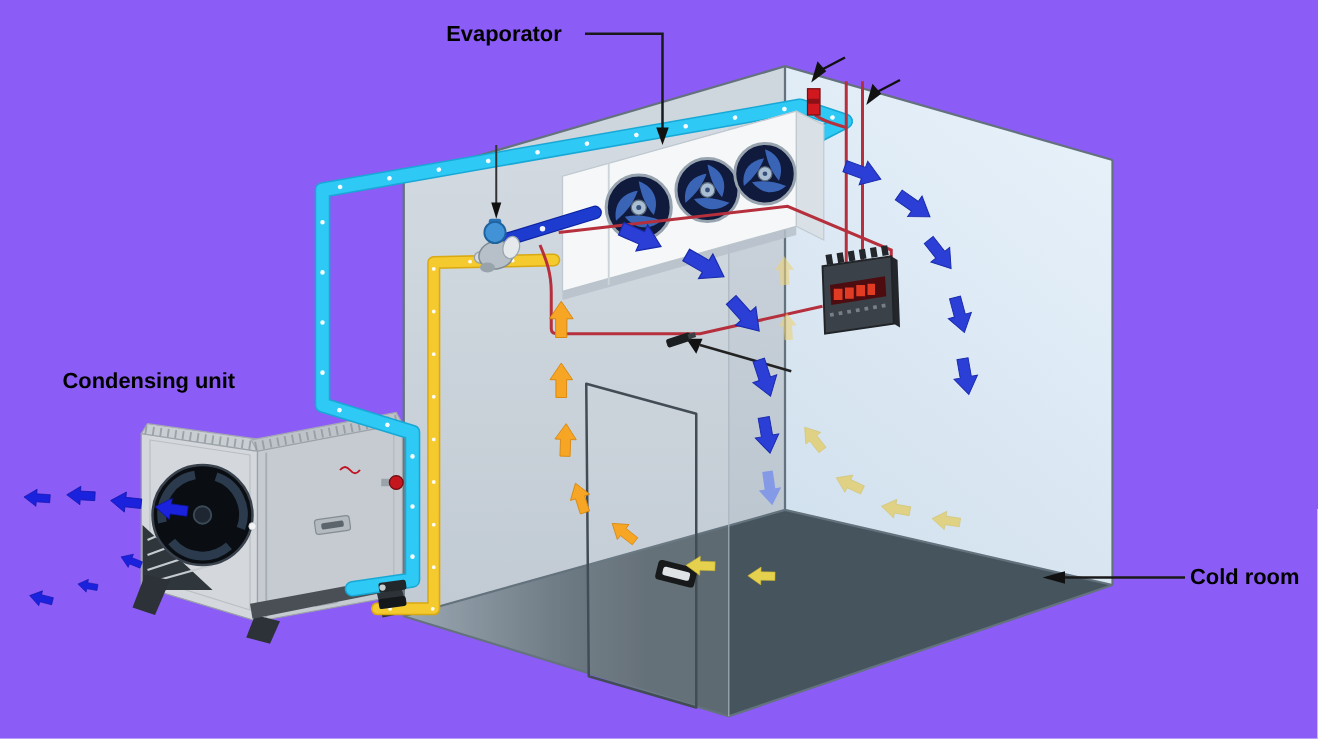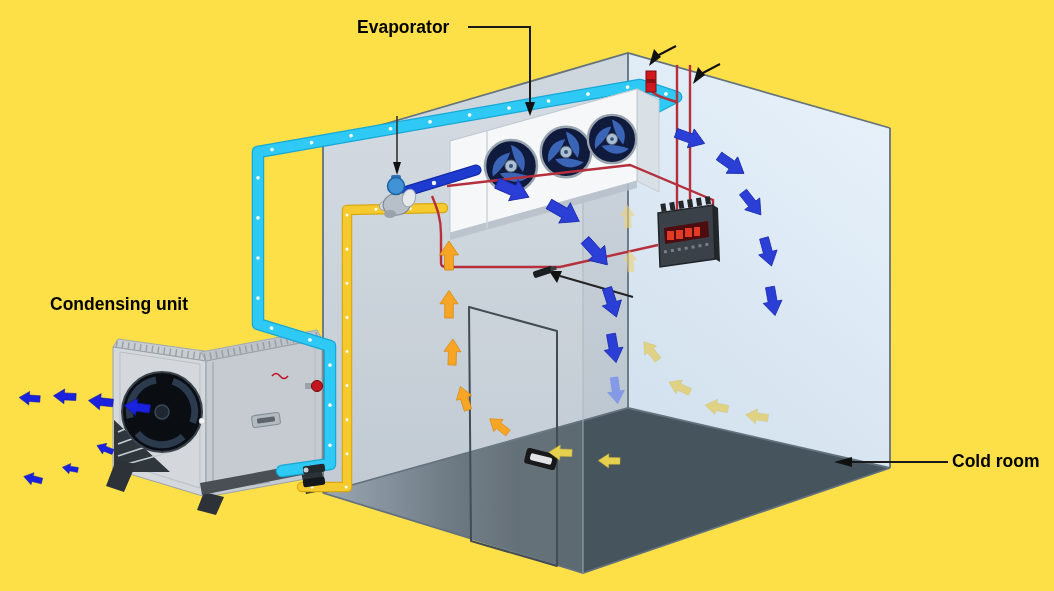--- a/index.html
+++ b/index.html
@@ -1,16 +1,16 @@
 <!DOCTYPE html>
 <html><head>
 <meta charset="utf-8">
 <style>
   html,body{margin:0;padding:0;background:#fff;}
-  #stage{position:relative;width:1054px;height:591px;background:#fde047;overflow:hidden;
+  #stage{position:relative;width:1054px;height:591px;background:#8b5cf6;overflow:hidden;
          font-family:"Liberation Sans",sans-serif;}
   svg{display:block;}
   text.lbl{font-family:"Liberation Sans",sans-serif;font-weight:700;font-size:17.5px;fill:#000;}
 </style>
 </head>
 <body>
 
 <div id="stage">
 <svg width="1054" height="591" viewBox="0 0 1054 591">
   <defs>

